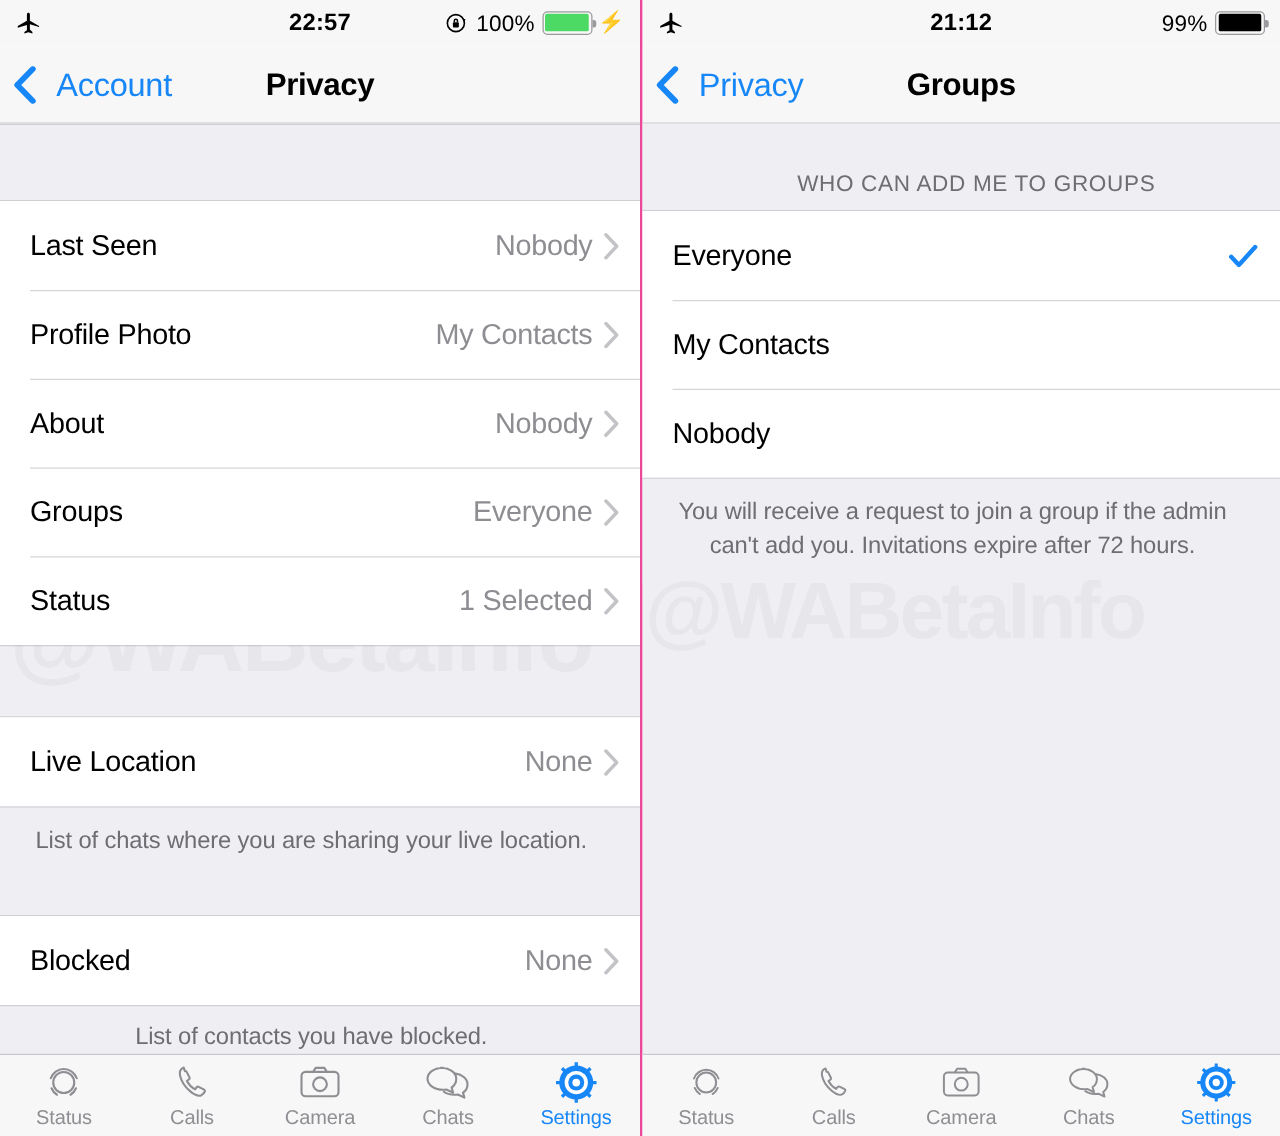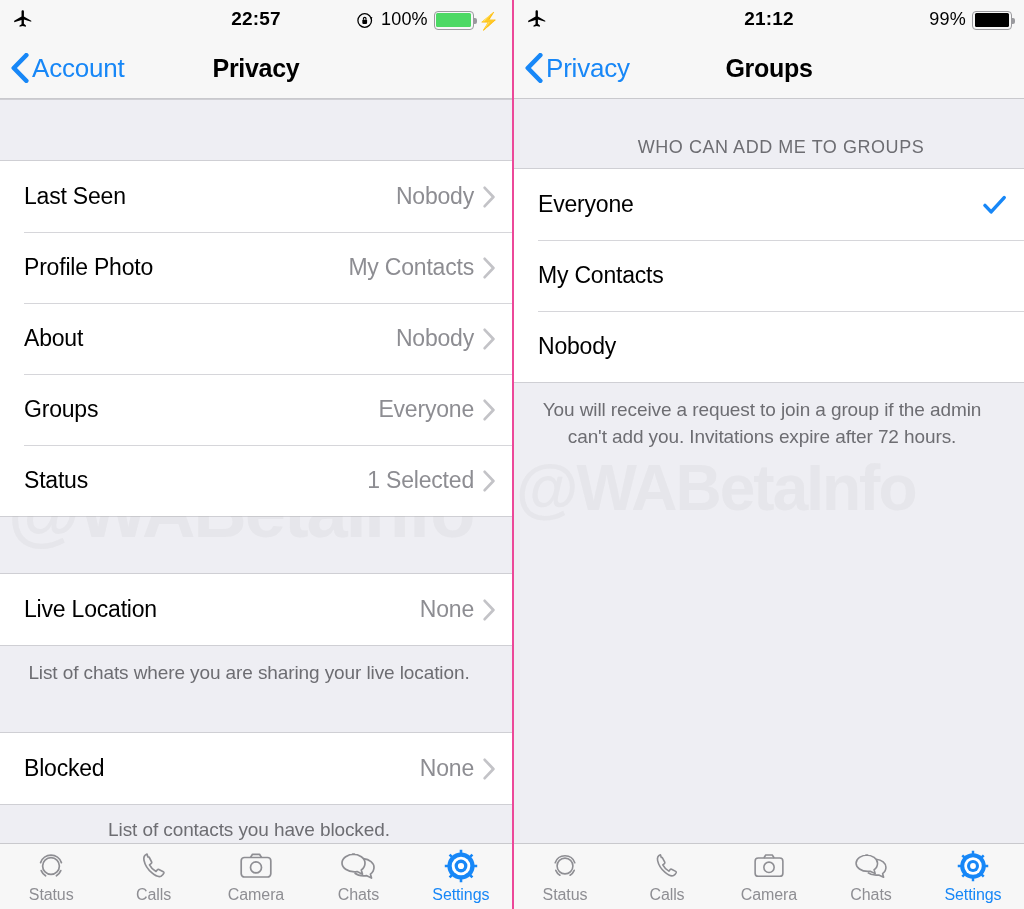--- a/index.html
+++ b/index.html
@@ -18,21 +18,21 @@
     height:38px; background:#f7f7f7;
     display:flex; align-items:center;
     padding:0 12px; position:relative;
   }
   .sb-left { display:flex; align-items:center; gap:6px; }
   .sb-center {
     position:absolute; left:0; right:0; text-align:center;
     font-size:19px; font-weight:bold; color:#000; letter-spacing:0.2px;
   }
   .sb-right {
-    margin-left:auto; display:flex; align-items:flex-end; gap:6px;
+    margin-left:auto; display:flex; align-items:flex-start; gap:6px;
     position:relative; z-index:2;
   }
   .sb-pct { font-size:18px; color:#000; letter-spacing:0.2px; }
   .plane { width:22px; height:22px; }
   .rotlock { width:19px; height:19px; }
   .batt {
     width:40px; height:19px; border:1.6px solid #9a9a9e; border-radius:4px;
     position:relative; display:flex; align-items:center; padding:1.6px;
   }
   .batt::after {
@@ -41,21 +41,21 @@
   }
   .batt .fill { height:100%; border-radius:1.5px; }
   .bolt { font-size:17px; color:#000; line-height:1; margin-left:-1px; }
 
   
   .navbar {
     height:61px; background:#f7f7f7;
     border-bottom:1px solid #c9c9cd;
     display:flex; align-items:center; position:relative; padding:0 10px;
   }
-  .back { display:flex; align-items:center; gap:3px; cursor:pointer; position:relative; z-index:2; }
+  .back { display:flex; align-items:center; gap:16px; cursor:pointer; position:relative; z-index:2; }
   .chev-back { width:19px; height:30px; flex:none; }
   .back-label { font-size:26px; color:#1787f7; letter-spacing:-0.2px; }
   .nav-title {
     position:absolute; left:0; right:0; text-align:center;
     font-size:25px; font-weight:bold; color:#000; letter-spacing:-0.3px;
   }
 
   
   .content { position:relative; background:#eeeef3; height:calc(909px - 38px - 61px);text-align:center; }
   .panel.left .content { height:770px; }

